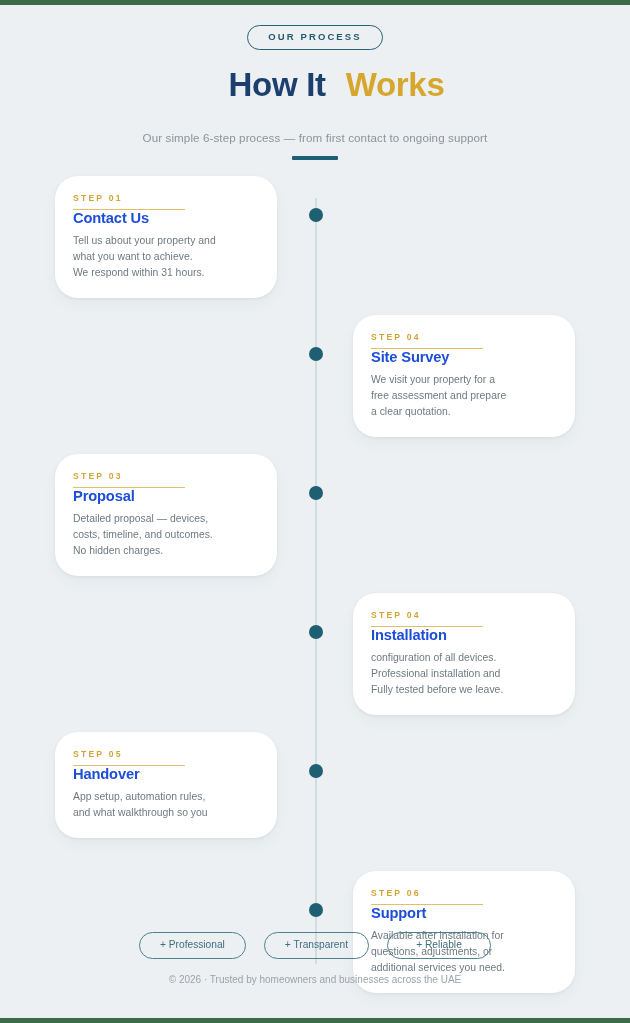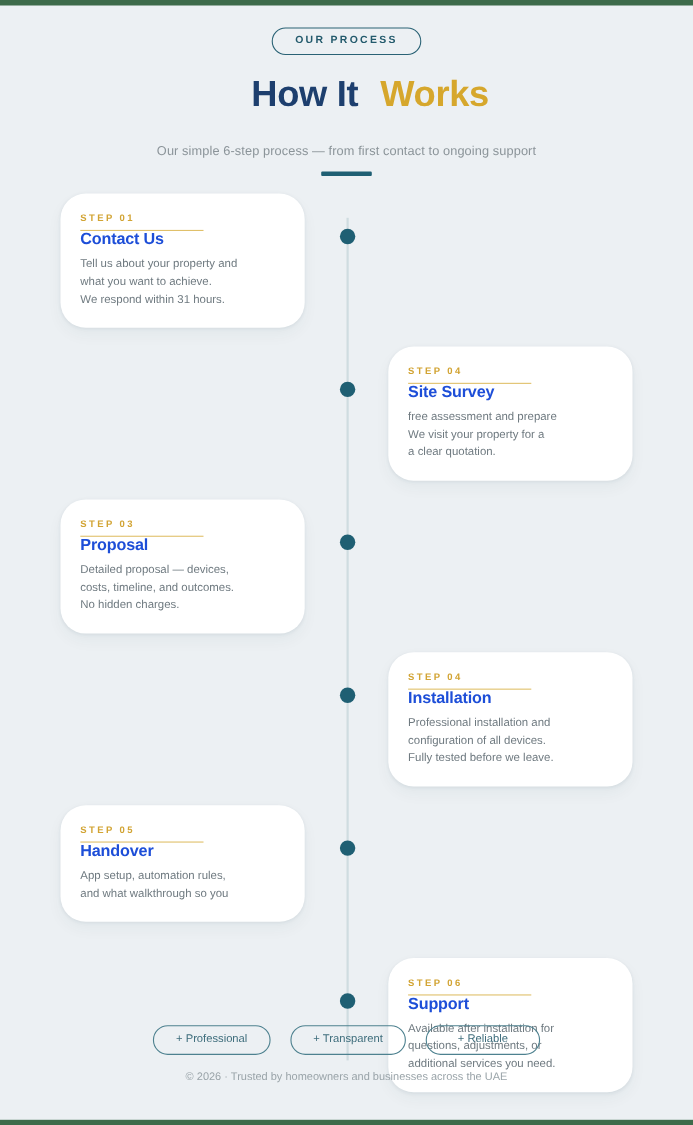--- a/index.html
+++ b/index.html
@@ -226,22 +226,22 @@
       </div>
     </div>
 
     <div class="row" style="top:139px;">
       <div class="dot"></div>
       <div class="card right">
         <div class="step-label">STEP 04</div>
         <div class="step-rule"></div>
         <div class="card-title">Site Survey</div>
         <div class="card-body">
+          <span>We visit your property for a</span>
           <span>free assessment and prepare</span>
-          <span>We visit your property for a</span>
           <span>a clear quotation.</span>
         </div>
       </div>
     </div>
 
     <div class="row" style="top:278px;">
       <div class="dot"></div>
       <div class="card left">
         <div class="step-label">STEP 03</div>
         <div class="step-rule"></div>
@@ -254,22 +254,22 @@
       </div>
     </div>
 
     <div class="row" style="top:417px;">
       <div class="dot"></div>
       <div class="card right">
         <div class="step-label">STEP 04</div>
         <div class="step-rule"></div>
         <div class="card-title">Installation</div>
         <div class="card-body">
+          <span>configuration of all devices.</span>
           <span>Professional installation and</span>
-          <span>configuration of all devices.</span>
           <span>Fully tested before we leave.</span>
         </div>
       </div>
     </div>
 
     <div class="row" style="top:556px;">
       <div class="dot"></div>
       <div class="card left">
         <div class="step-label">STEP 05</div>
         <div class="step-rule"></div>

